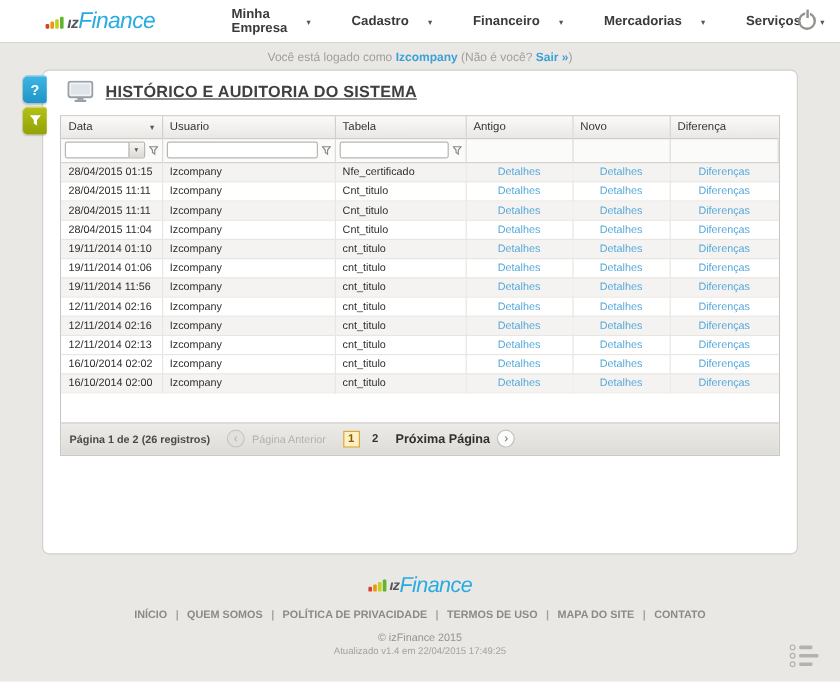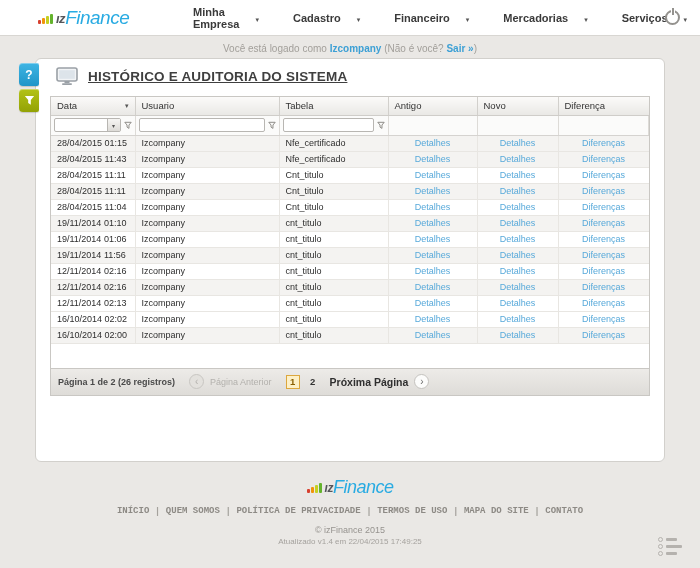--- a/index.html
+++ b/index.html
@@ -83,21 +83,21 @@
   .pg-page { min-width:14px; height:14px; display:flex; align-items:center; justify-content:center; font-size:9.5px; font-weight:bold; cursor:pointer; }
   .pg-current { background:#fdf0c7; border:1px solid #dca73e; color:#8a5f00; }
   .pg-other { color:#333; padding:0 3px; }
   .pg-next-label { font-size:10.5px; font-weight:bold; color:#2f2f2f; margin-left:4px; }
   .pg-next-circle { background:#fcfcfb; border:1px solid #c4c2be; color:#6b6b6b; cursor:pointer; }
 
   
   .footer { position:absolute; left:0; top:470px; width:700px; text-align:center; }
   .footer-logo { display:inline-flex; align-items:flex-end; font-style:italic; margin-top:8px; }
   .footer-links { margin-top:9px; font-size:9px; font-weight:bold; color:#8d8a85; display:flex; justify-content:center; gap:7px; }
-  .footer-links a { color:#8d8a85;font-family:Liberation Mono, monospace; }
+  .footer-links a { color:#8d8a85; }
   .footer-links .sep { color:#a5a29d; }
   .copyright { margin-top:9px; font-size:9px; color:#96938f; }
   .updated { margin-top:2px; font-size:8px; color:#a5a29e; }
 
   
   .corner-icon { position:absolute; right:18px; bottom:12px; display:flex; flex-direction:column; gap:2px; }
   .ci-row { display:flex; align-items:center; gap:3px; }
   .ci-dot { width:5px; height:5px; border:1.5px solid #b5b2ae; border-radius:50%; }
   .ci-bar { height:3px; background:#b5b2ae; border-radius:1px; }
   .ci-bar.m { width:11px; } .ci-bar.l { width:16px; }
@@ -243,28 +243,20 @@
       </thead>
       <tbody>
           <tr class="odd">
             <td class="c-data">28/04/2015 01:15</td>
             <td class="c-user">Izcompany</td>
             <td class="c-tab">Nfe_certificado</td>
             <td class="c-link"><a>Detalhes</a></td>
             <td class="c-link"><a>Detalhes</a></td>
             <td class="c-link"><a>Diferenças</a></td>
           </tr>
-          <tr class="odd">
-            <td class="c-data">28/04/2015 11:43</td>
-            <td class="c-user">Izcompany</td>
-            <td class="c-tab">Nfe_certificado</td>
-            <td class="c-link"><a>Detalhes</a></td>
-            <td class="c-link"><a>Detalhes</a></td>
-            <td class="c-link"><a>Diferenças</a></td>
-          </tr>
           <tr class="even">
             <td class="c-data">28/04/2015 11:11</td>
             <td class="c-user">Izcompany</td>
             <td class="c-tab">Cnt_titulo</td>
             <td class="c-link"><a>Detalhes</a></td>
             <td class="c-link"><a>Detalhes</a></td>
             <td class="c-link"><a>Diferenças</a></td>
           </tr>
           <tr class="odd">
             <td class="c-data">28/04/2015 11:11</td>

